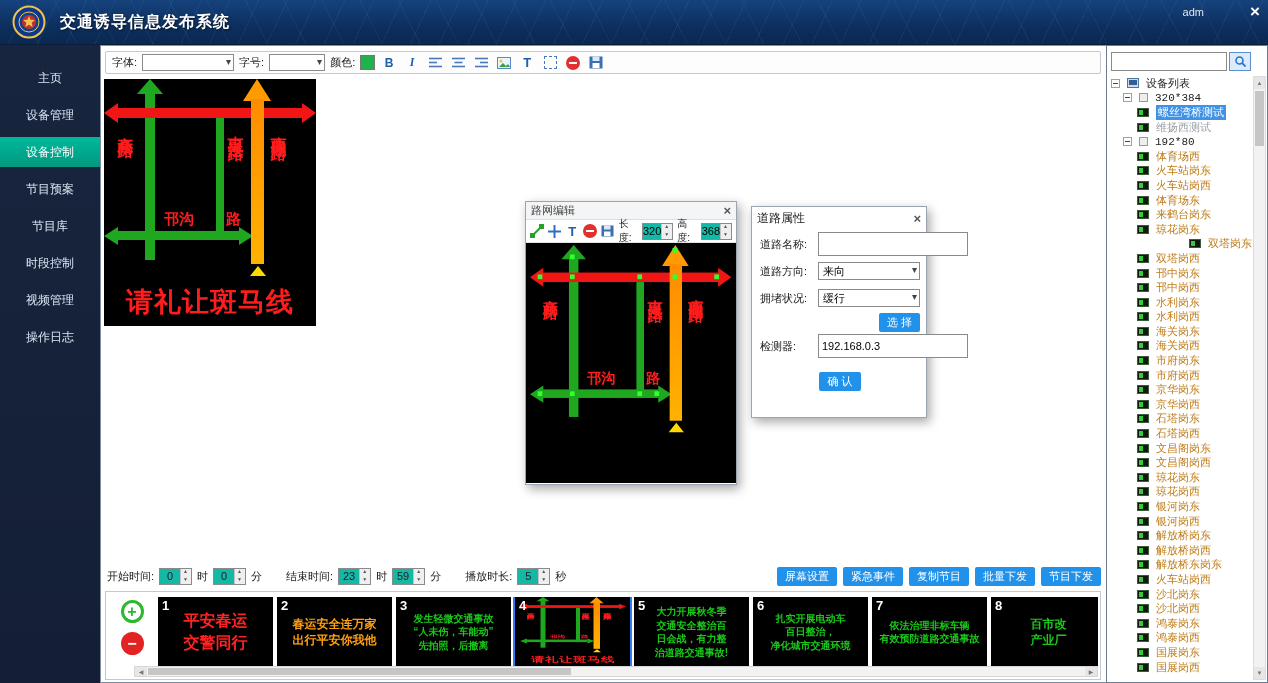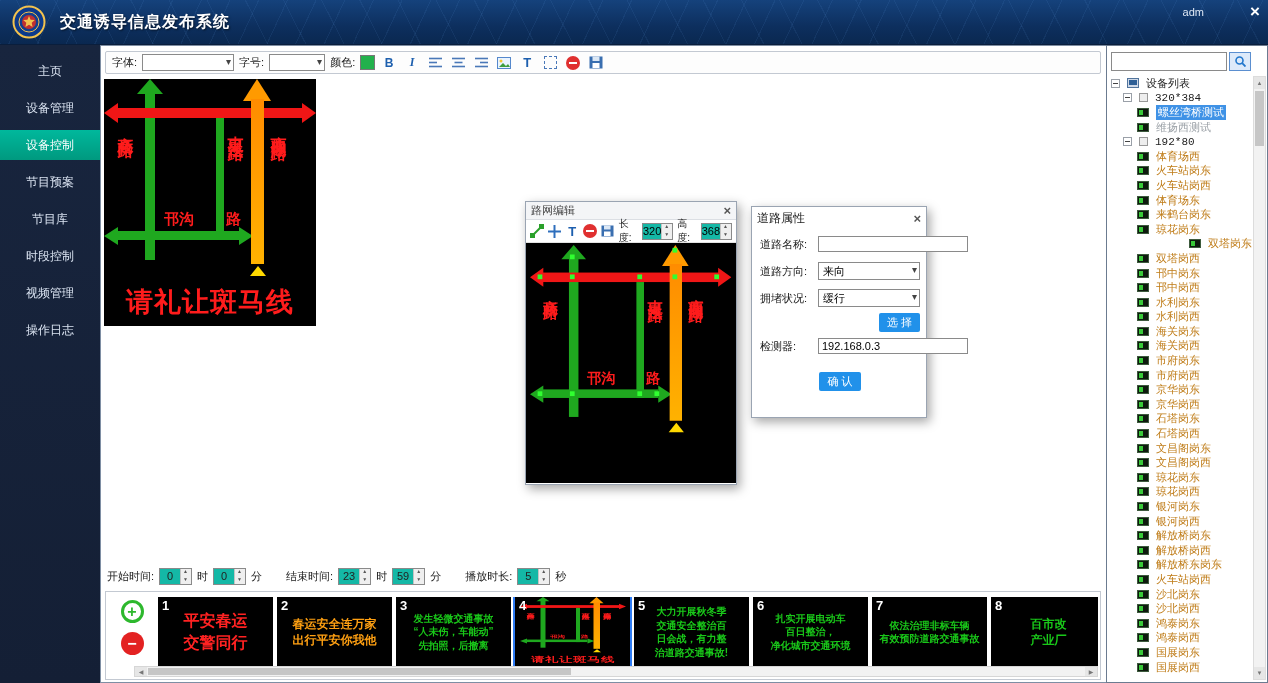--- a/index.html
+++ b/index.html
@@ -17,21 +17,21 @@
   .hdr-title { position:absolute; left:60px; top:12px; color:#fff; font-size:16px;
     font-weight:bold; letter-spacing:1px; text-shadow:1px 1px 2px rgba(0,0,0,.6); }
   .hdr-user { position:absolute; right:64px; top:6px; color:#dfe8f5; font-size:11px; cursor:pointer; }
   .hdr-close { position:absolute; right:8px; top:3px; color:#fff; font-size:17px;
     font-weight:bold; cursor:pointer; line-height:17px; }
 
   
   .sidebar { position:absolute; left:0; top:45px; width:100px; bottom:0;
     background:linear-gradient(180deg,#18253e,#141f35); padding-top:11px; }
   .side-item { height:30px; margin-bottom:7px; display:flex; align-items:center;
-    justify-content:center; color:#dbe4f2; font-size:12px; cursor:pointer; }
+    justify-content:center; color:#dbe4f2; font-size:12px; cursor:pointer;margin-top:7px; }
   .side-item.active { background:linear-gradient(180deg,#00b89c,#00997f); color:#fff; }
 
   
   .main { position:absolute; left:100px; top:45px; width:1008px; bottom:0;
     background:#fff; border:1px solid #7e8ea3; }
 
   .main-toolbar { position:absolute; left:4px; top:5px; right:6px; height:23px;
     border:1px solid #c3c9d2; border-radius:2px; background:#fdfdfd;
     display:flex; align-items:center; gap:5px; padding:0 6px; }
   .tb-label { font-size:11px; color:#222; }
@@ -110,21 +110,21 @@
   .spin-up,.spin-down { flex:1; position:relative; background:#efefef; cursor:pointer; }
   .spin-up::before { content:"▲"; position:absolute; left:2px; top:-1px; font-size:5px; color:#555; }
   .spin-down::before { content:"▼"; position:absolute; left:2px; top:0px; font-size:5px; color:#555; }
 
   
   .props-dlg { position:absolute; left:650px; top:160px; width:176px; height:212px;
     background:#fff; border:1px solid #9aa4b2; box-shadow:3px 4px 10px rgba(0,0,0,.35); z-index:6; }
   .props-dlg .win-title { background:#fff; border-bottom:none; font-size:12px; color:#222; height:22px; }
   .p-row { position:absolute; left:8px; right:6px; height:18px; display:flex; align-items:center; }
   .p-label { font-size:11px; color:#222; width:58px; flex:0 0 auto; }
-  .p-input { flex:1; height:16px; border:1px solid #8a8a8a; font-size:11px; padding:0 3px;
+  .p-input { flex:1; height:24px; border:1px solid #8a8a8a; font-size:11px; padding:0 3px;
     font-family:"Liberation Sans","DejaVu Sans",sans-serif; }
   .p-select { flex:1; height:18px; }
   .blue-btn { background:#2191ea; color:#fff; border:none; font-size:11px;
     padding:2px 8px; border-radius:2px; cursor:pointer;
     font-family:"Liberation Sans","DejaVu Sans",sans-serif; }
 
   
   .controls-row { position:absolute; left:6px; right:6px; top:519px; height:22px;
     display:flex; align-items:center; gap:5px; font-size:11px; color:#222; }
   .controls-row .gap { width:14px; }
@@ -461,20 +461,27 @@
     <span class="gap"></span>
     <span>播放时长:</span>
     <span class="spin">
       <span class="spin-val">5</span>
       <span class="spin-arrows">
           <span class="spin-up"></span>
           <span class="spin-down"></span>
         </span>
       </span>
     <span>秒</span>
+    <span class="action-btns" id="action-buttons">
+        <button class="blue-btn">屏幕设置</button>
+        <button class="blue-btn">紧急事件</button>
+        <button class="blue-btn">复制节目</button>
+        <button class="blue-btn">批量下发</button>
+        <button class="blue-btn">节目下发</button>
+      </span>
   </div>
 
   <div class="thumbs-box">
     <div class="pm-col">
       <div class="btn-plus">+</div>
       <div class="btn-minus">−</div>
     </div>
     <div class="thumb-strip" id="thumb-strip">
         <div class="thumb">
           <span class="thumb-num">1</span>

